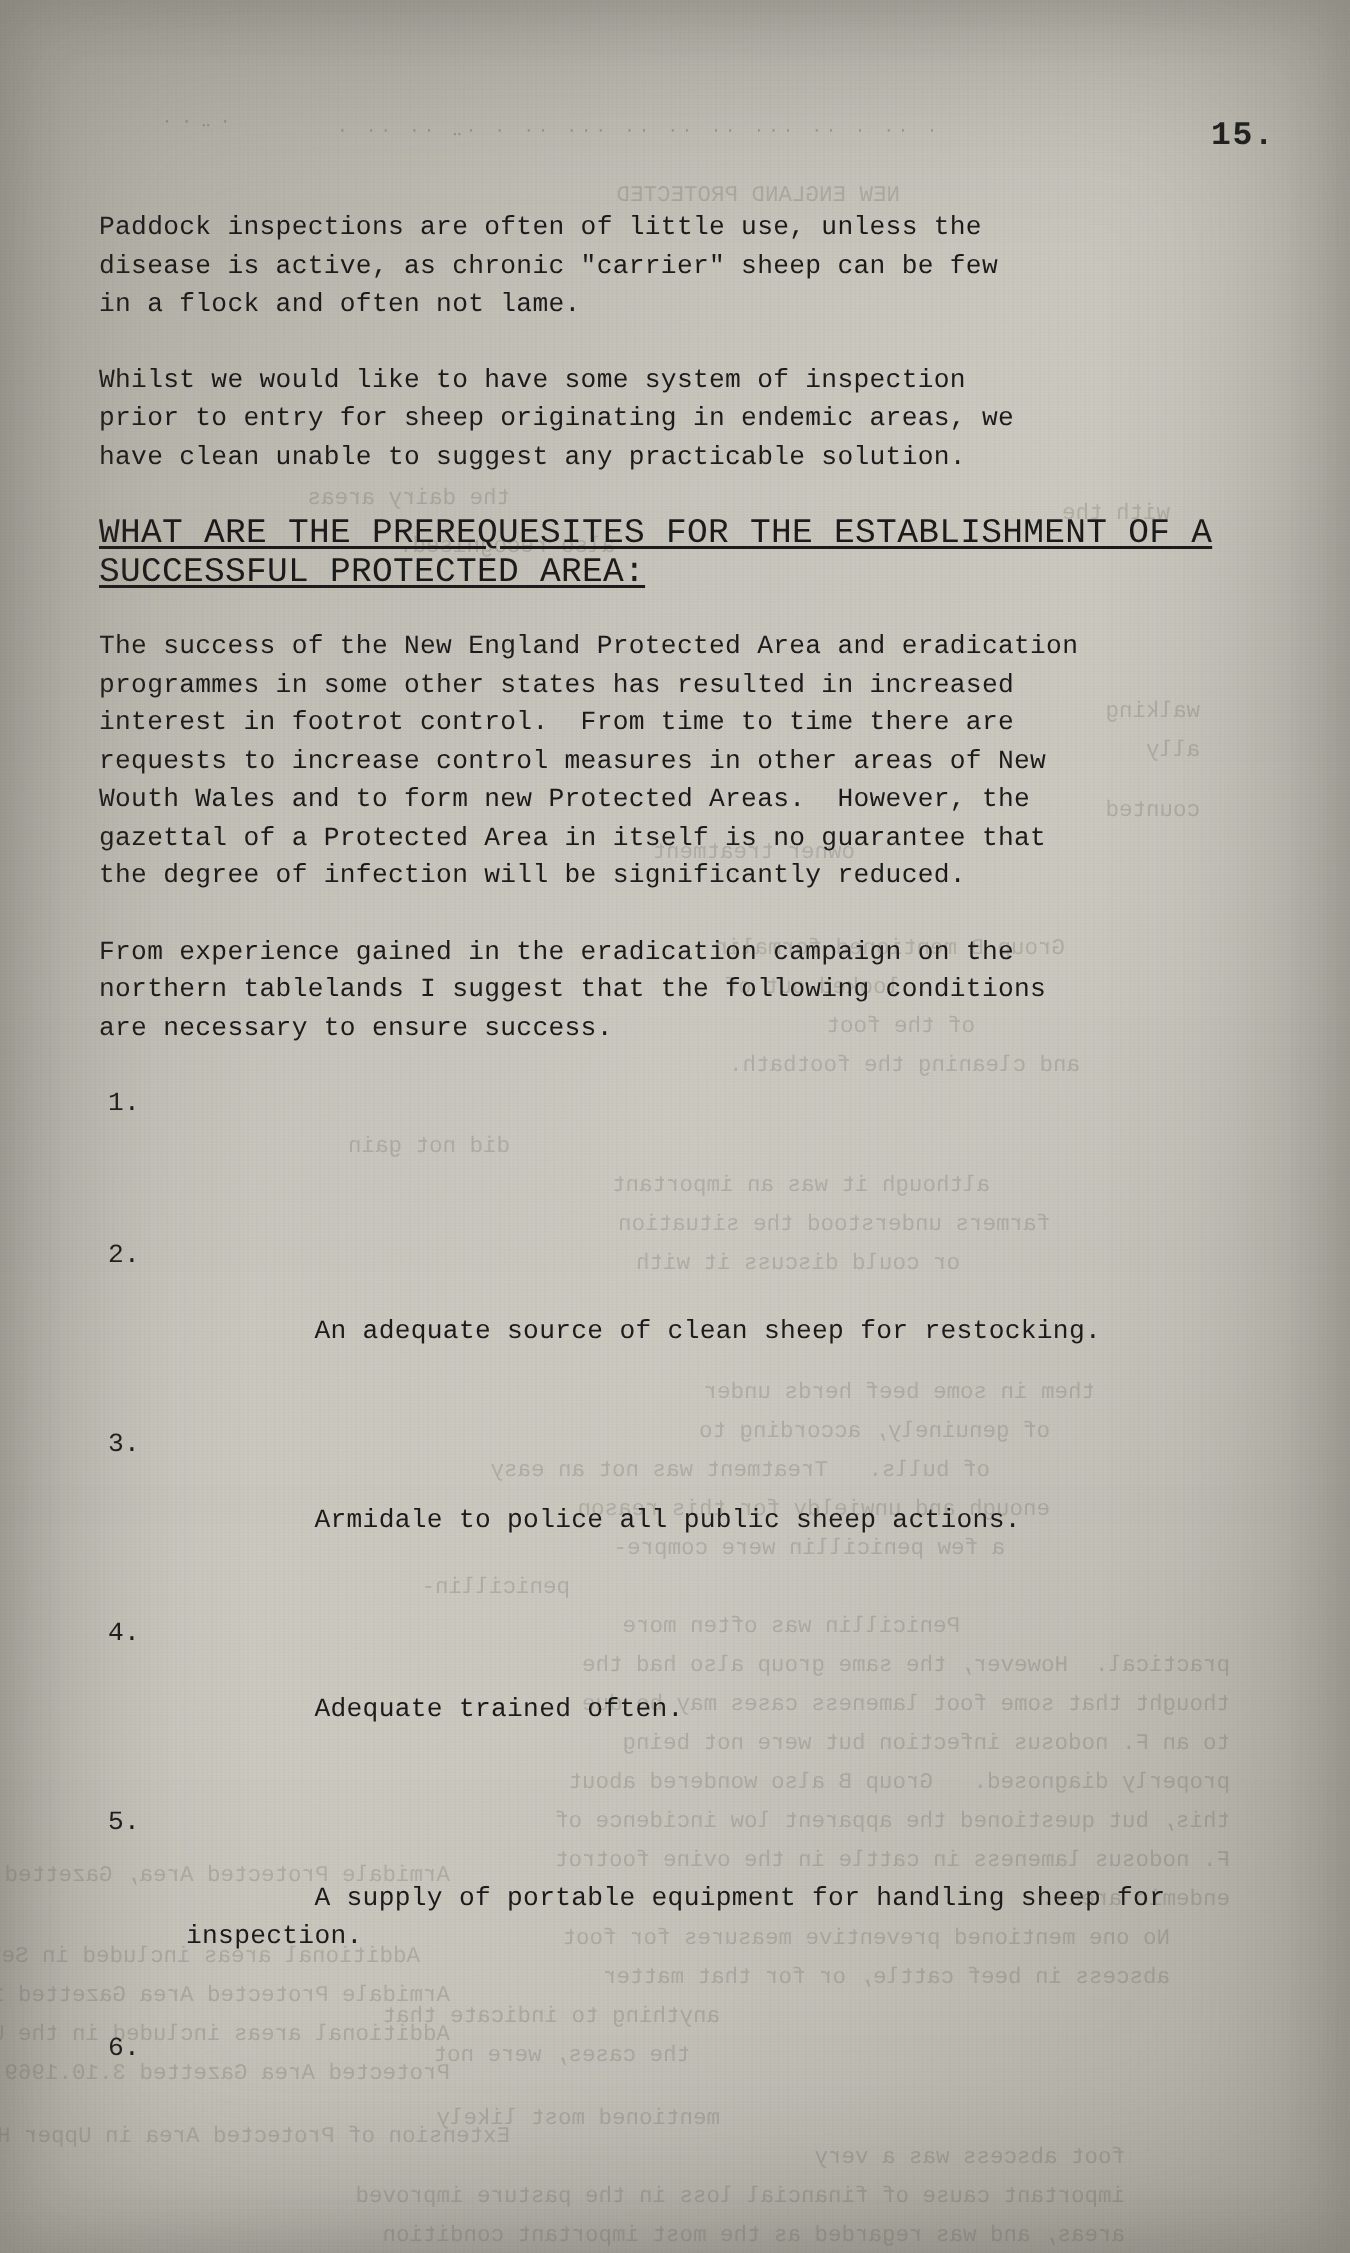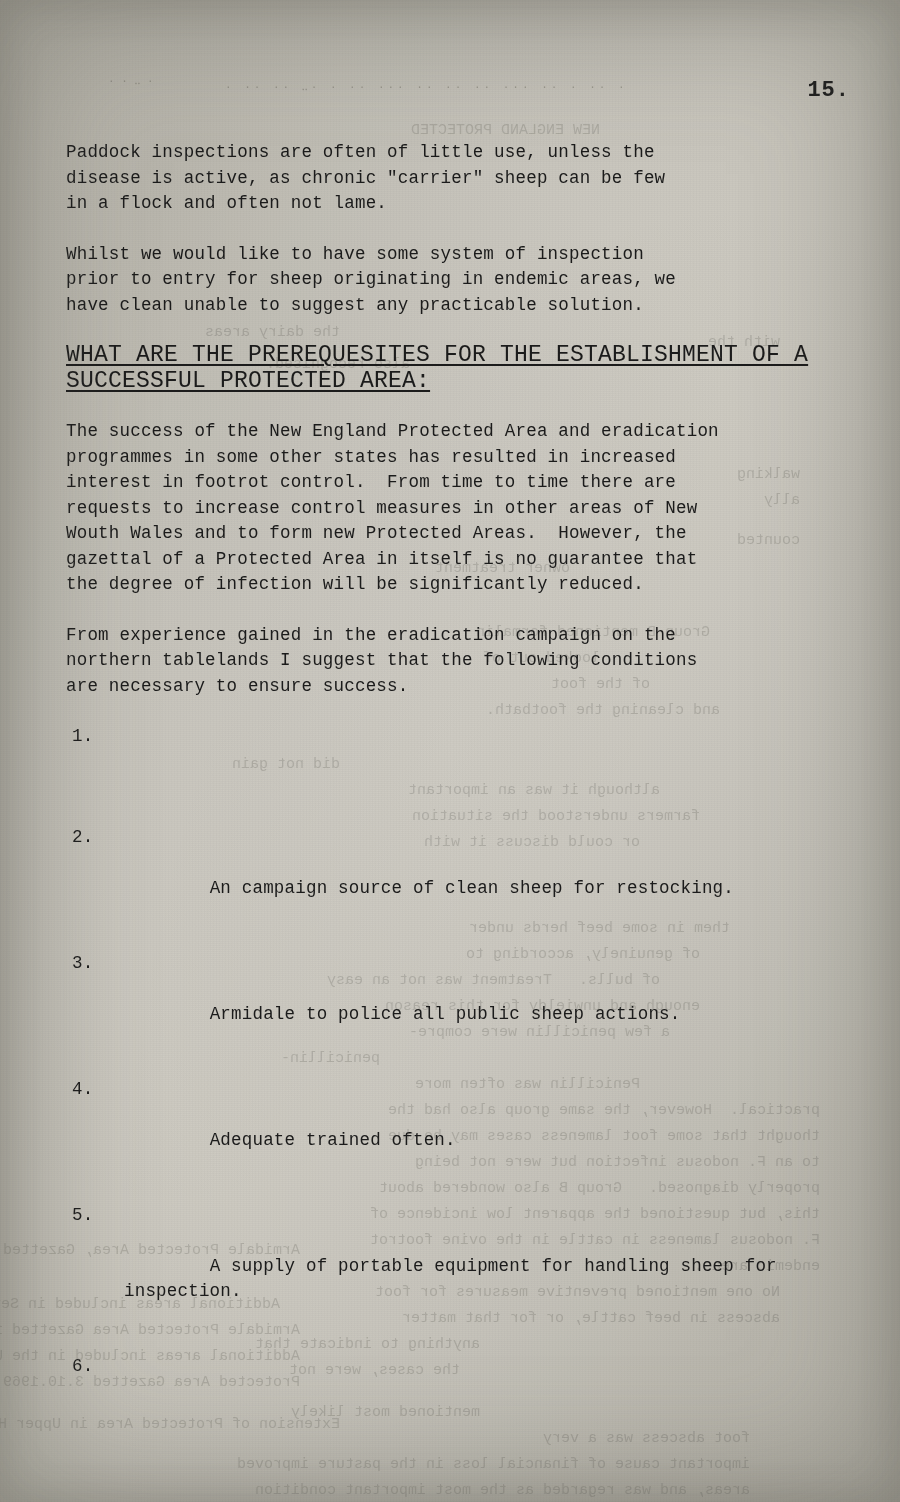--- a/index.html
+++ b/index.html
@@ -184,21 +184,21 @@
     <p class="para">From experience gained in the eradication campaign on the
 northern tablelands I suggest that the following conditions
 are necessary to ensure success.</p>
 
     <ol class="conditions">
       <li>
         <span class="num">1.</span>
       </li>
       <li>
         <span class="num">2.</span>
-        <span>An campaign source of clean sheep for restocking.</span>
+        <span>An adequate source of clean sheep for restocking.</span>
       </li>
       <li>
         <span class="num">3.</span>
         <span>Armidale to police all public sheep actions.</span>
       </li>
       <li>
         <span class="num">4.</span>
         <span>Adequate trained often.</span>
       </li>
       <li>

